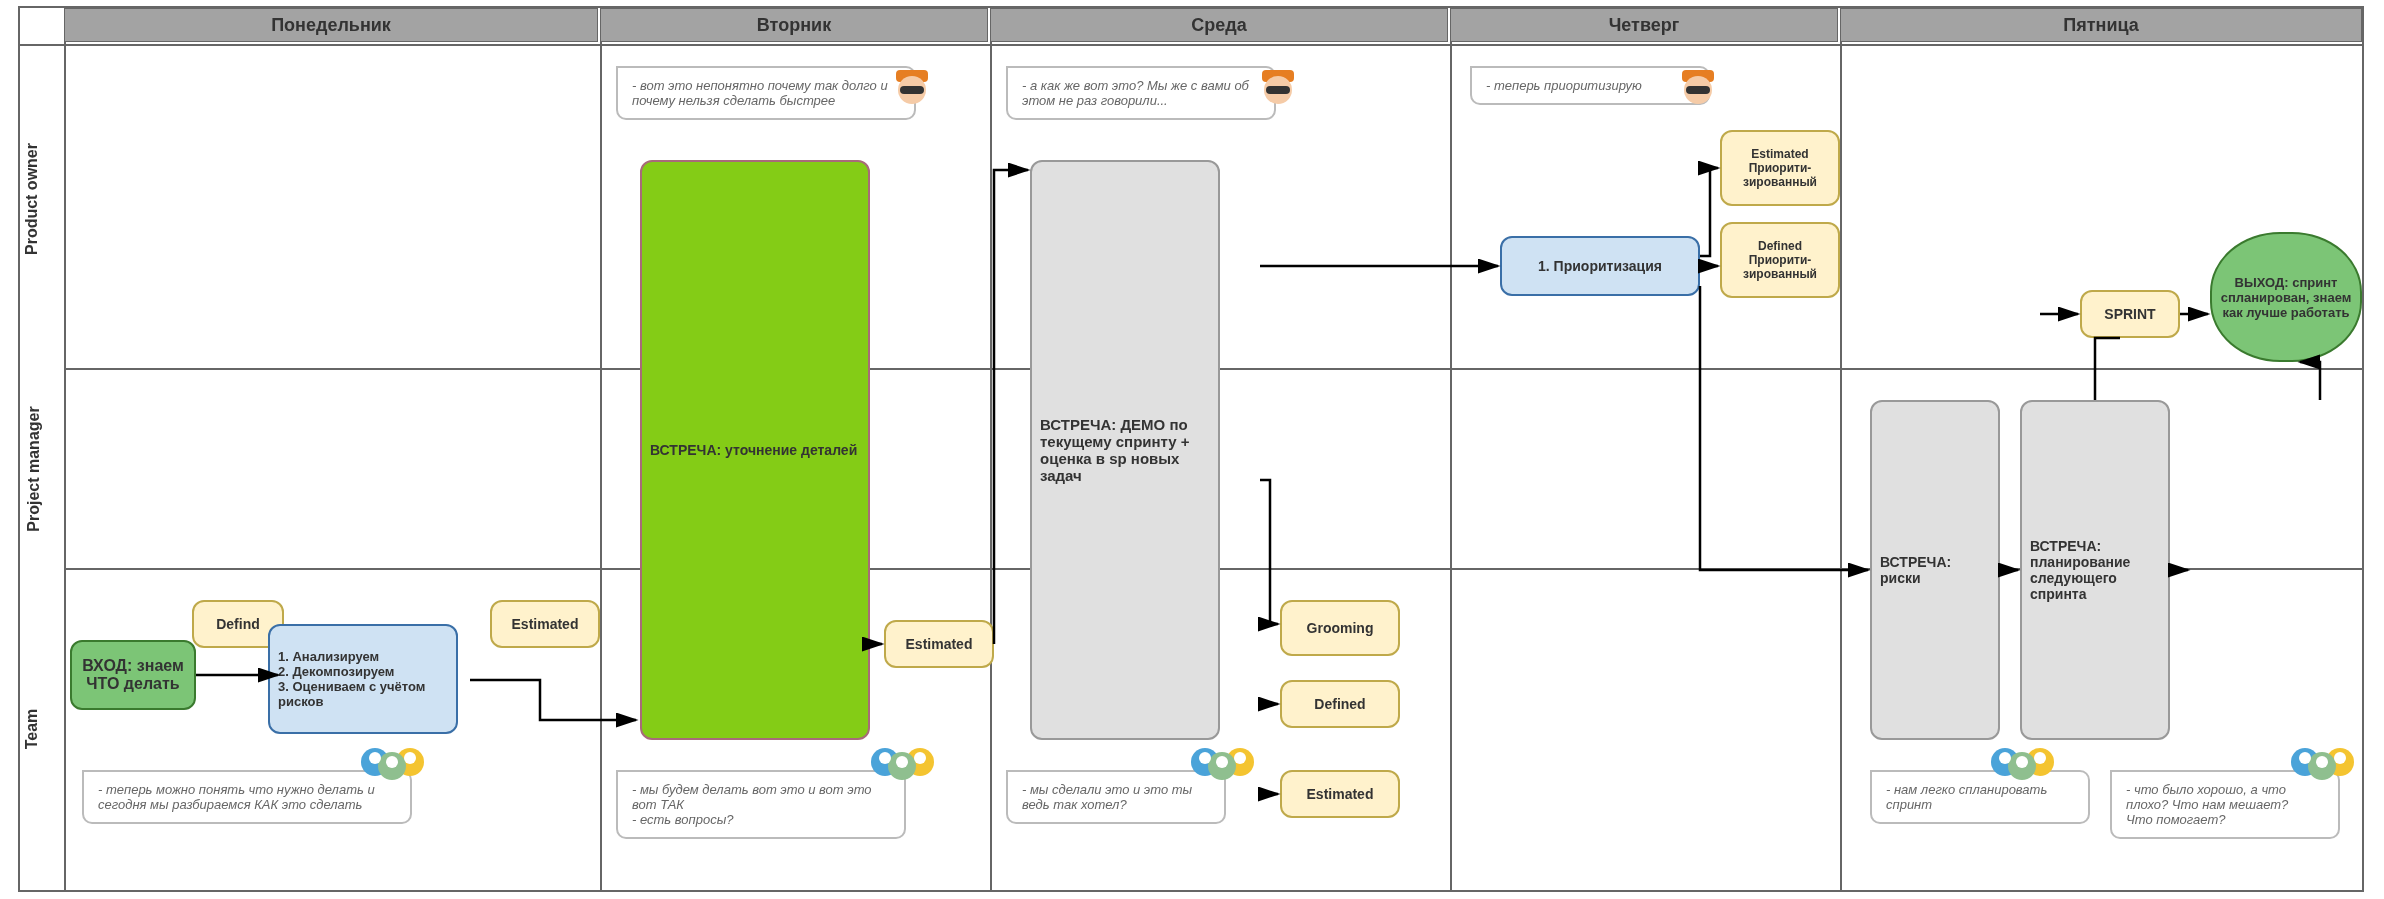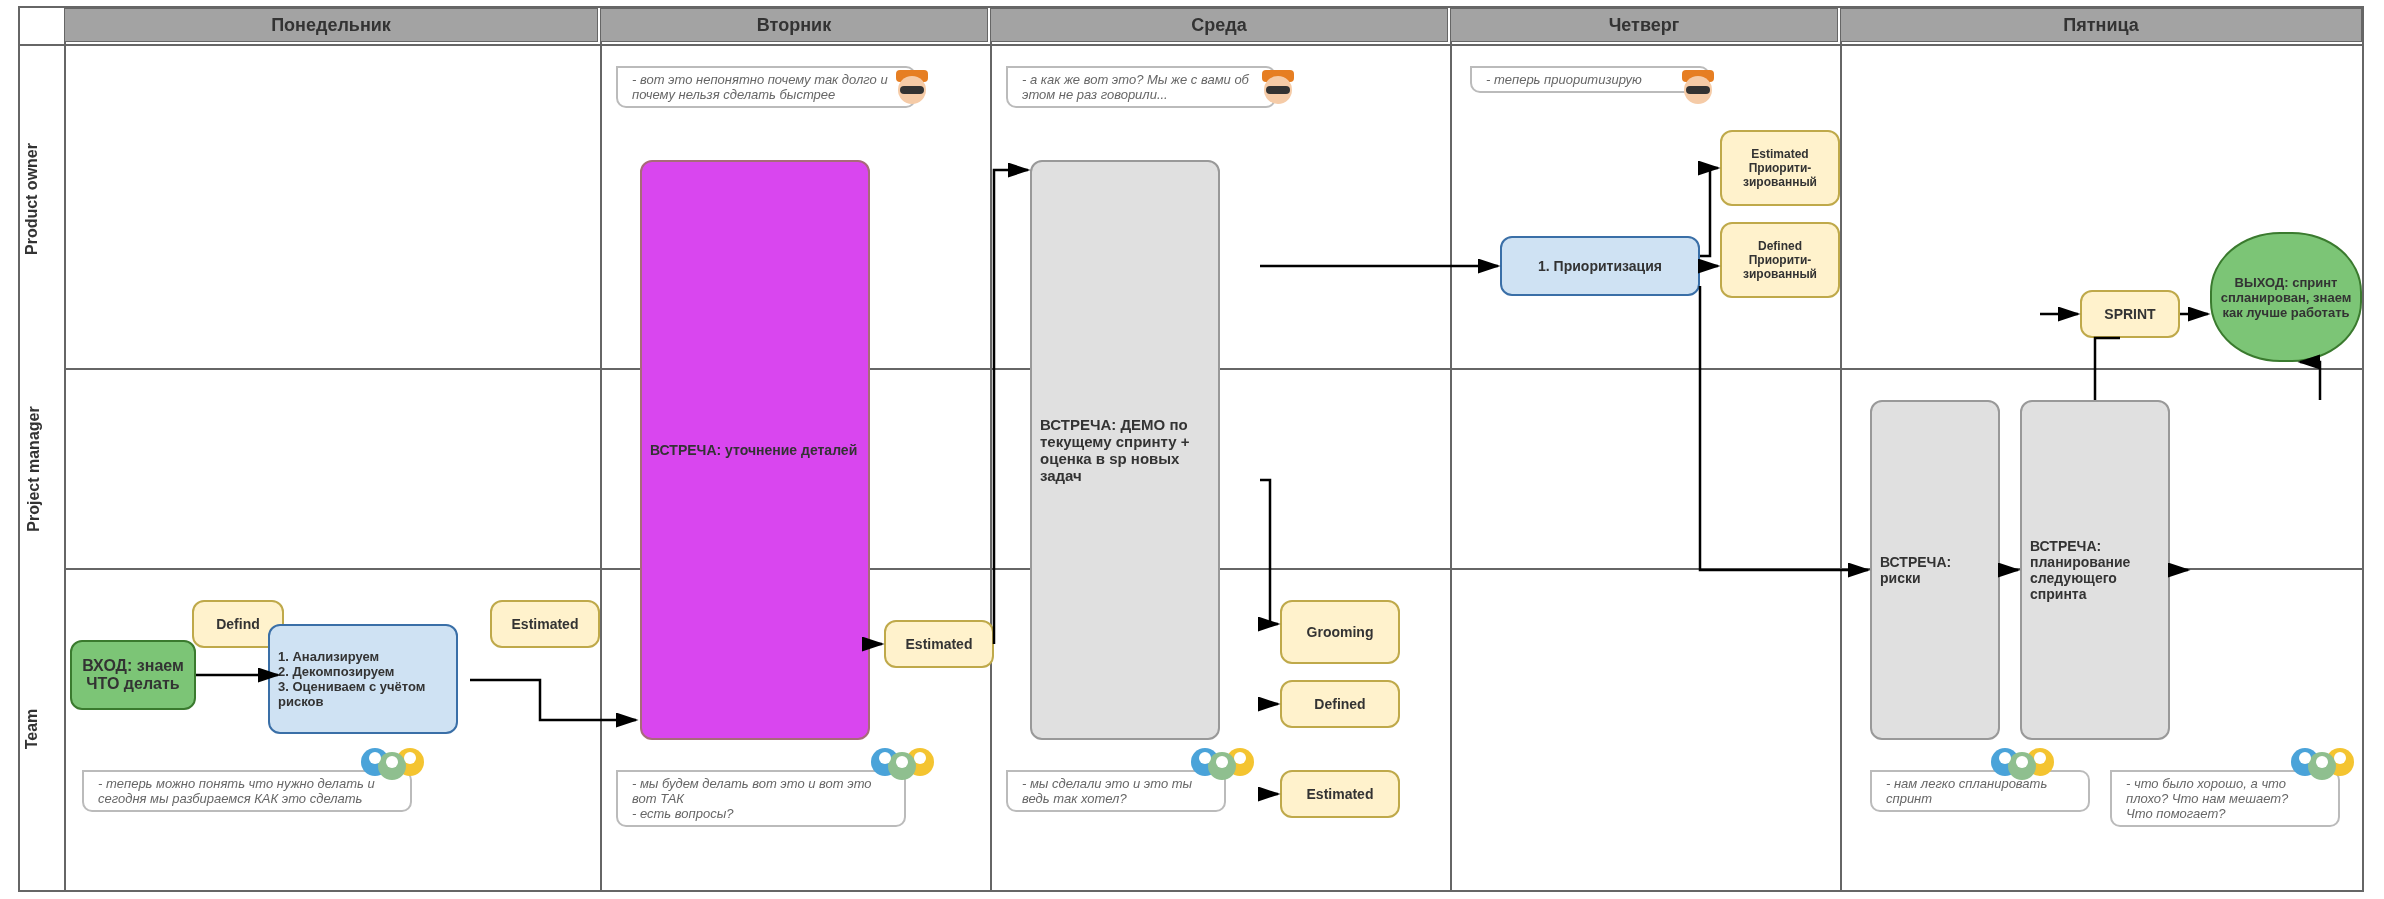--- a/index.html
+++ b/index.html
@@ -11,24 +11,24 @@
 .hline{position:absolute;left:0;right:0;height:2px;background:#666}
 .lane-label{position:absolute;transform:rotate(-90deg);transform-origin:center;font-weight:bold;font-size:16px;color:#333;white-space:nowrap;text-align:center}
 
 .day-header{position:absolute;top:8px;height:34px;background:#a3a3a3;border:1px solid #666;box-sizing:border-box;text-align:center;font-weight:bold;font-size:18px;line-height:32px;color:#333}
 
 .block{position:absolute;border-radius:12px;border:2px solid;box-sizing:border-box;font-size:14px;font-weight:bold;color:#333;display:flex;align-items:center;justify-content:center;text-align:center;padding:8px}
 .block.left{justify-content:flex-start;text-align:left}
 .green{background:#7cc576;border-color:#3a7a2e}
 .blue{background:#cfe2f3;border-color:#3a6fa7}
 .yellow{background:#fff2cc;border-color:#bfa94a}
-.pink{background:#d946ef;border-color:#a86a7a}
+.pink{background:#84cc16;border-color:#a86a7a}
 .grey{background:#e0e0e0;border-color:#999}
 
-.comment{position:absolute;border:2px solid #bbb;border-radius:10px;border-top-left-radius:0;padding:4px 14px;font-size:13px;font-style:italic;color:#666;background:transparent;box-sizing:border-box}
+.comment{position:absolute;border:2px solid #bbb;border-radius:10px;border-top-left-radius:0;padding:10px 14px;font-size:13px;font-style:italic;color:#666;background:transparent;box-sizing:border-box}
 
 .persona{position:absolute;width:44px;height:44px}
 .team-icon{position:absolute;width:70px;height:44px}
 
 svg.arrow{position:absolute;overflow:visible;pointer-events:none}
 svg.arrow path{stroke:#000;stroke-width:2.5;fill:none}
 svg.arrow polygon{fill:#000}
 </style>
 </head>
 <body>
@@ -105,21 +105,21 @@
   <div class="comment" style="left:1006px;top:66px;width:270px">- а как же вот это? Мы же с вами об этом не раз говорили...</div>
   <div class="persona" style="left:1256px;top:66px">
     <svg viewBox="0 0 44 44">
         <rect x="6" y="4" width="32" height="12" rx="4" fill="#e67e22"></rect>
         <circle cx="22" cy="24" r="14" fill="#f5cba7"></circle>
         <rect x="10" y="20" width="24" height="8" rx="4" fill="#333"></rect>
       </svg>
   </div>
 
   <div class="block grey left" style="left:1030px;top:160px;width:190px;height:580px;align-items:center;font-size:15px">ВСТРЕЧА: ДЕМО по текущему спринту + оценка в sp новых задач</div>
-  <div class="block yellow" style="left:1280px;top:600px;width:120px;height:64px">Grooming</div>
+  <div class="block yellow" style="left:1280px;top:600px;width:120px;height:56px">Grooming</div>
   <div class="block yellow" style="left:1280px;top:680px;width:120px;height:48px">Defined</div>
   <div class="block yellow" style="left:1280px;top:770px;width:120px;height:48px">Estimated</div>
 
   <div class="comment" style="left:1006px;top:770px;width:220px">- мы сделали это и это ты ведь так хотел?</div>
   <div class="team-icon" style="left:1190px;top:740px">
     <svg viewBox="0 0 70 44">
         <circle cx="15" cy="22" r="14" fill="#4aa3d9"></circle>
         <circle cx="50" cy="22" r="14" fill="#f4c430"></circle>
         <circle cx="32" cy="26" r="14" fill="#8fbf8f"></circle>
         <circle cx="15" cy="18" r="6" fill="#fff"></circle>

